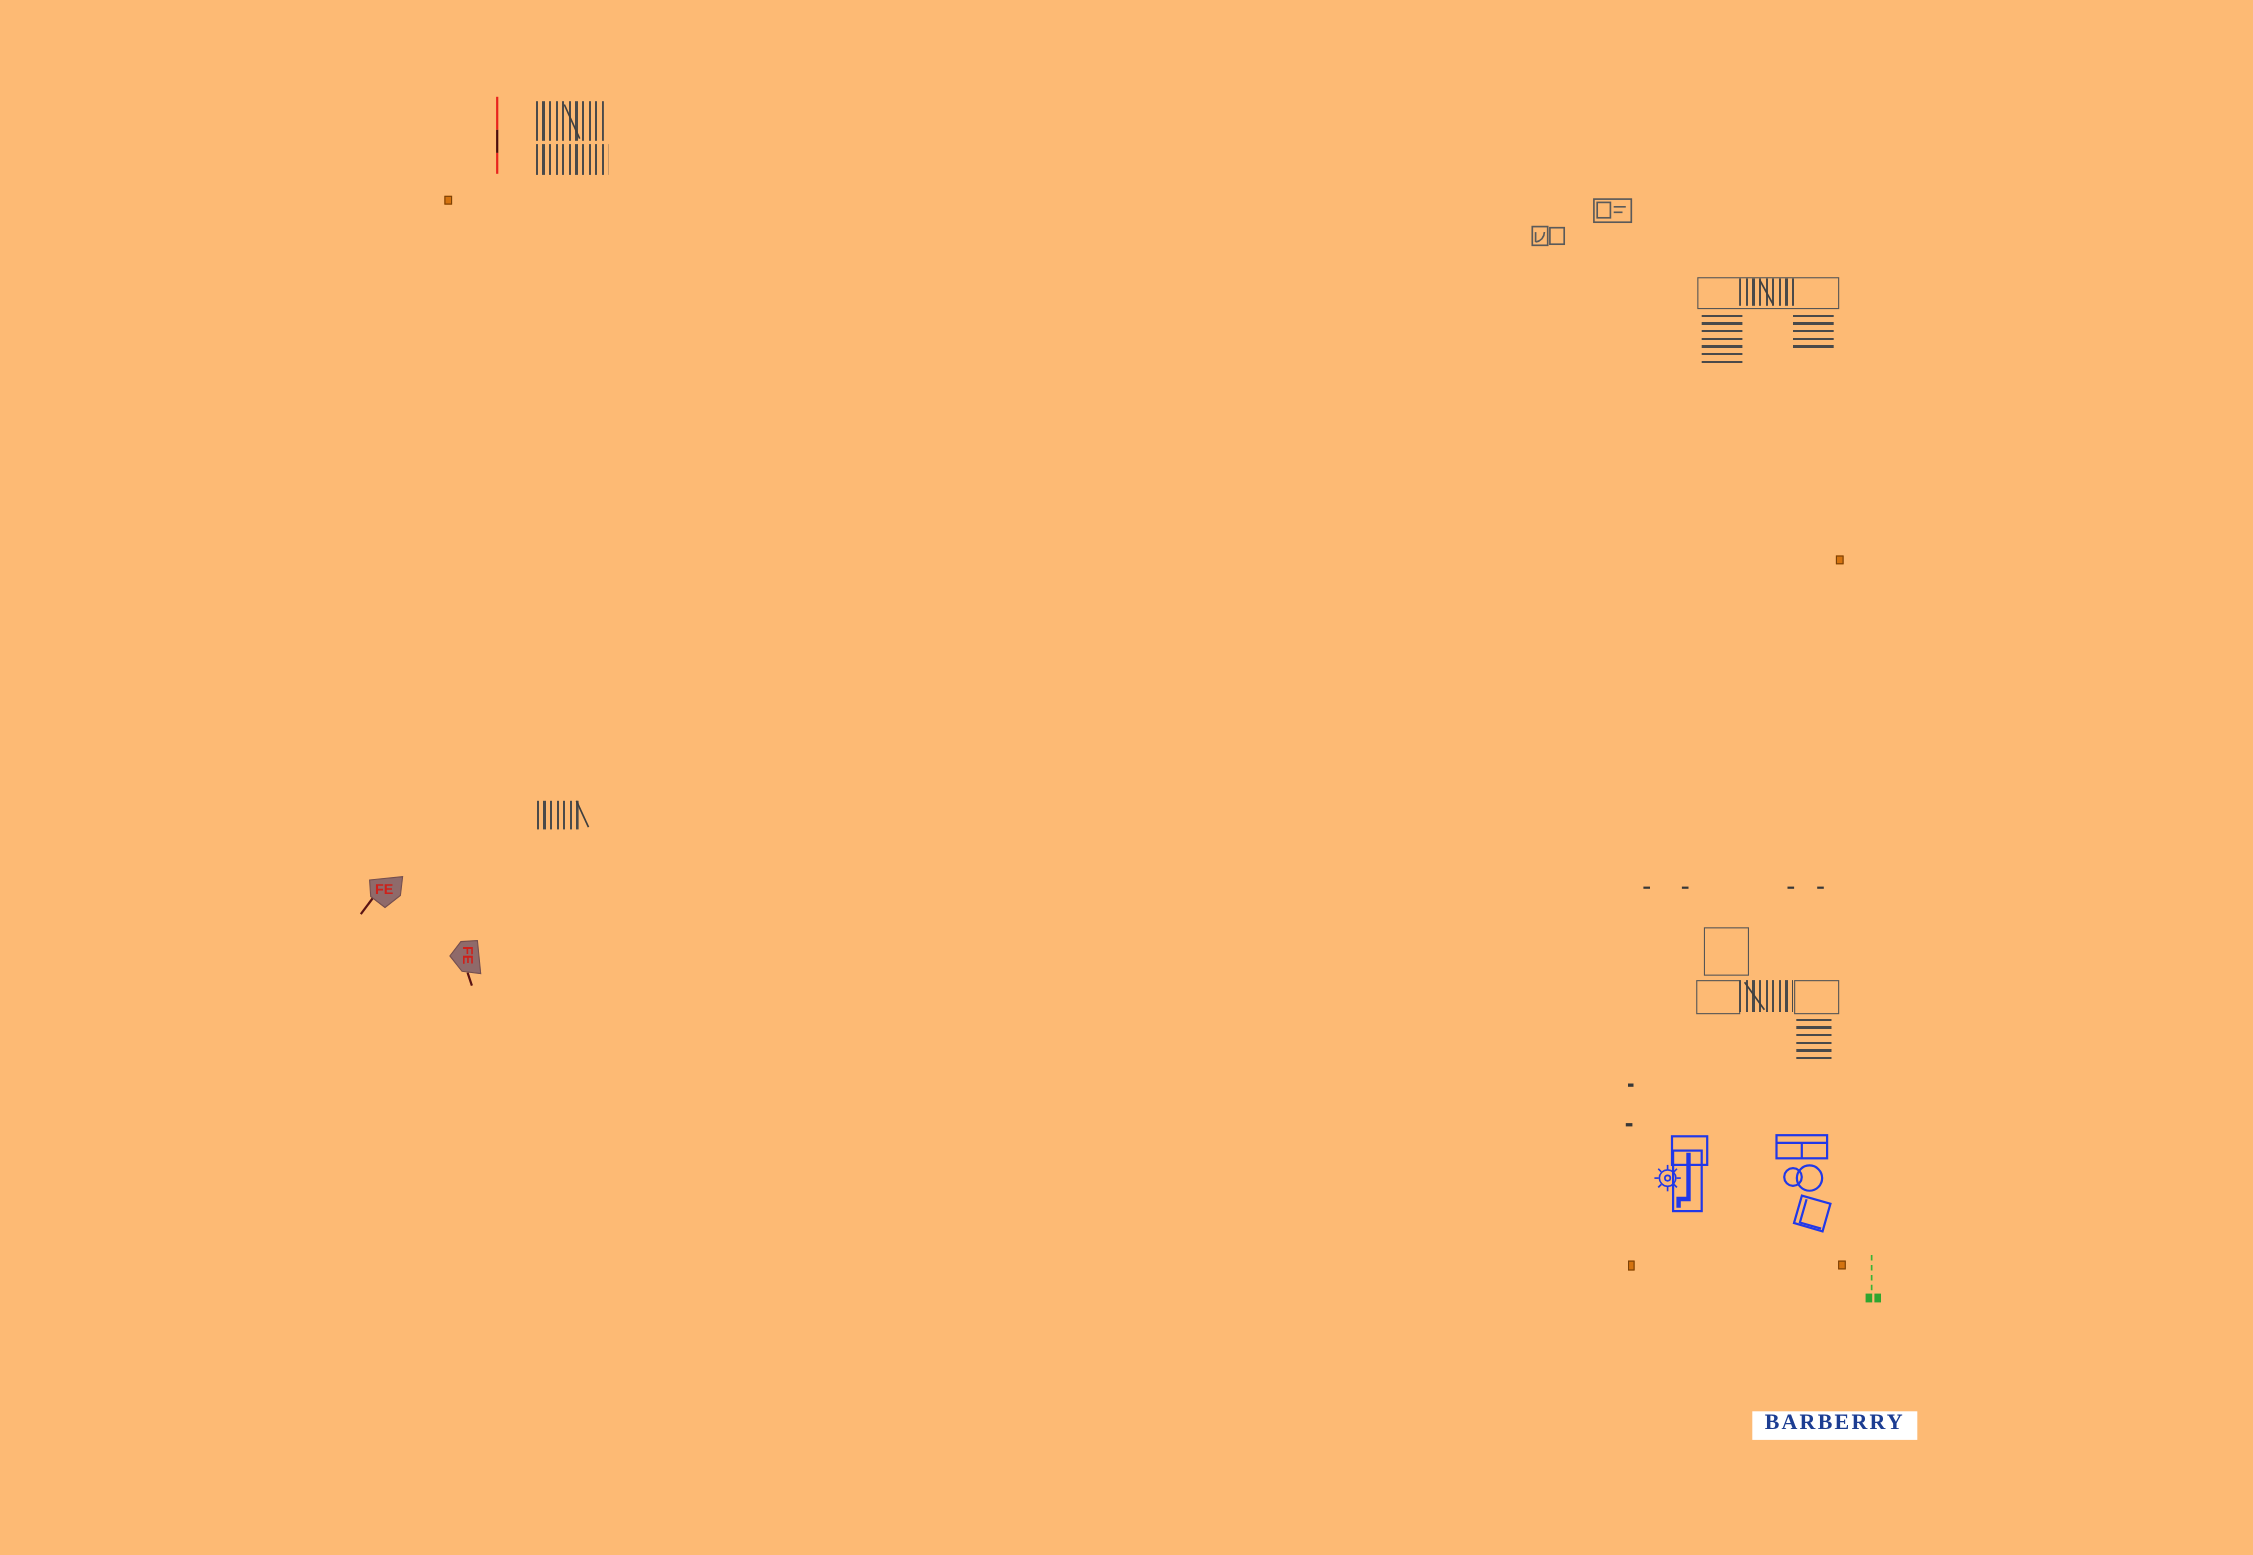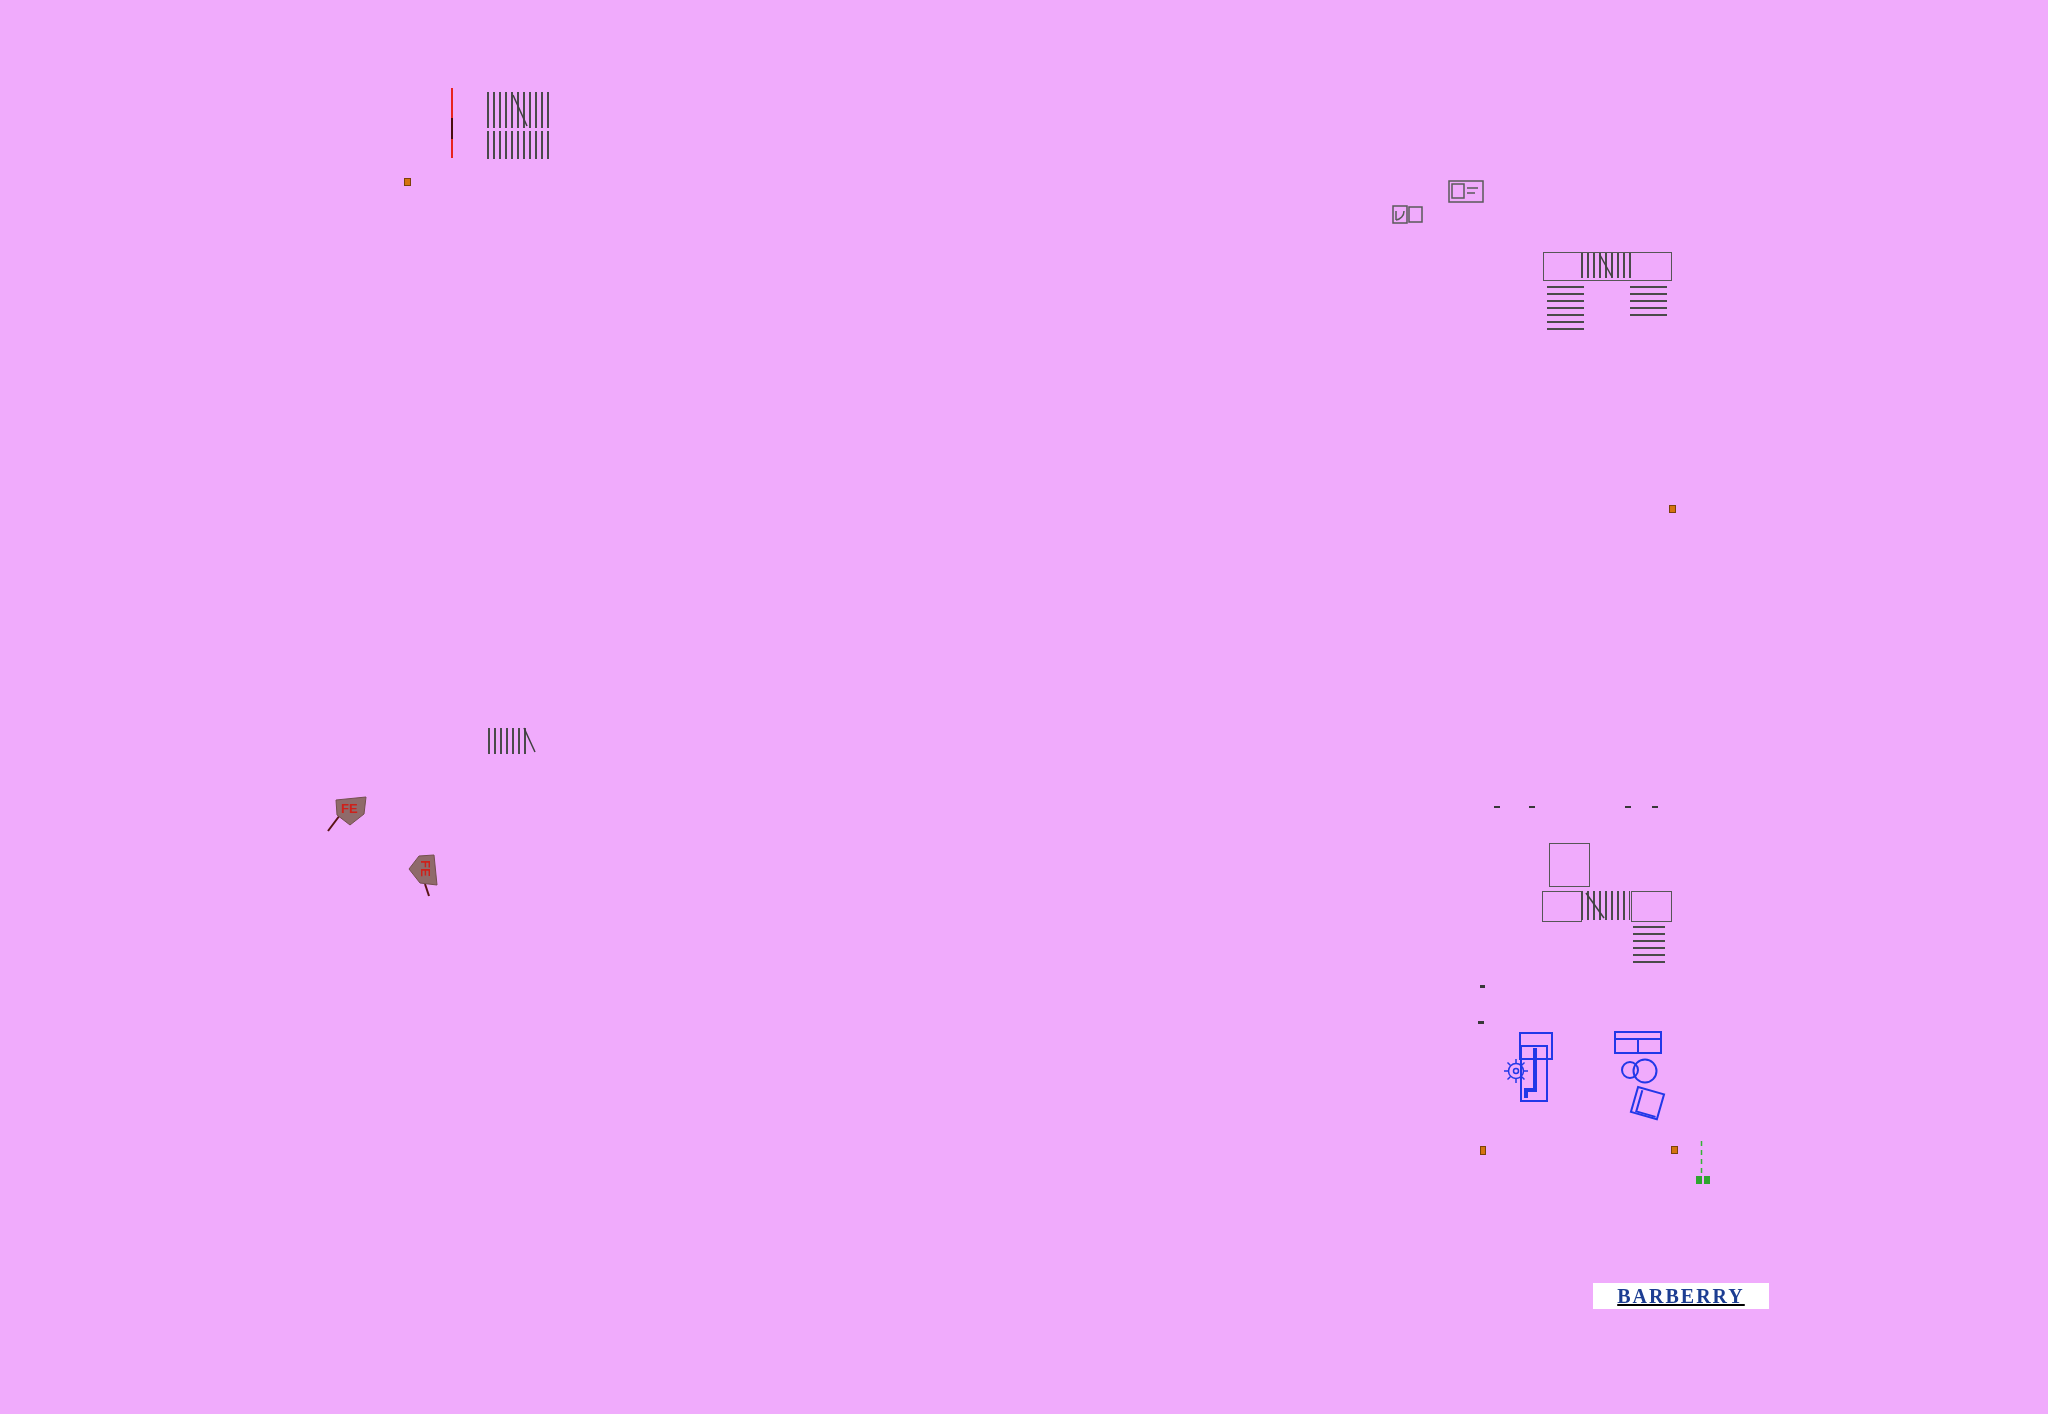--- a/index.html
+++ b/index.html
@@ -1,30 +1,30 @@
 <!DOCTYPE html>
 <html><head>
 <meta charset="utf-8">
 <style>
   html,body{margin:0;padding:0;background:#000;}
-  .canvas{position:relative;width:2048px;height:1414px;background:#f0abfc;overflow:hidden;
+  .canvas{position:relative;width:2048px;height:1414px;background:#fdba74;overflow:hidden;
           font-family:"Liberation Sans",sans-serif;}
   .abs{position:absolute;}
   
   .red-seg{background:#e8231d;}
   .red-seg.dim{background:#4a0d0d;}
   
   .vhatch{background:repeating-linear-gradient(90deg,#4a4a4a 0,#4a4a4a 2px,transparent 2px,transparent 6px);}
   .hhatch{background:repeating-linear-gradient(180deg,#4a4a4a 0,#4a4a4a 2px,transparent 2px,transparent 7px);}
   .outline{border:1px solid #565656;background:transparent;}
   .tick{background:#383838;}
   .orange-marker{width:7px;height:8px;background:#d4730f;border:1px solid #7c4208;box-sizing:border-box;}
   
-  .logo{left:1593px;top:1283px;width:176px;height:26px;background:#ffffff;
-        display:flex;align-items:center;justify-content:center;text-decoration:underline;}
+  .logo{left:1593px;top:1283px;width:150px;height:26px;background:#ffffff;
+        display:flex;justify-content:center;}
   .logo span{font-family:"Liberation Serif",serif;font-weight:bold;font-size:20px;
              letter-spacing:2px;color:#1c3d92;line-height:1;}
   svg{position:absolute;left:0;top:0;}
   svg text.fe{font-family:"Liberation Sans",sans-serif;font-weight:bold;font-size:13px;fill:#cf201a;}
 </style>
 </head>
 <body>
 
 <div class="canvas">
 

